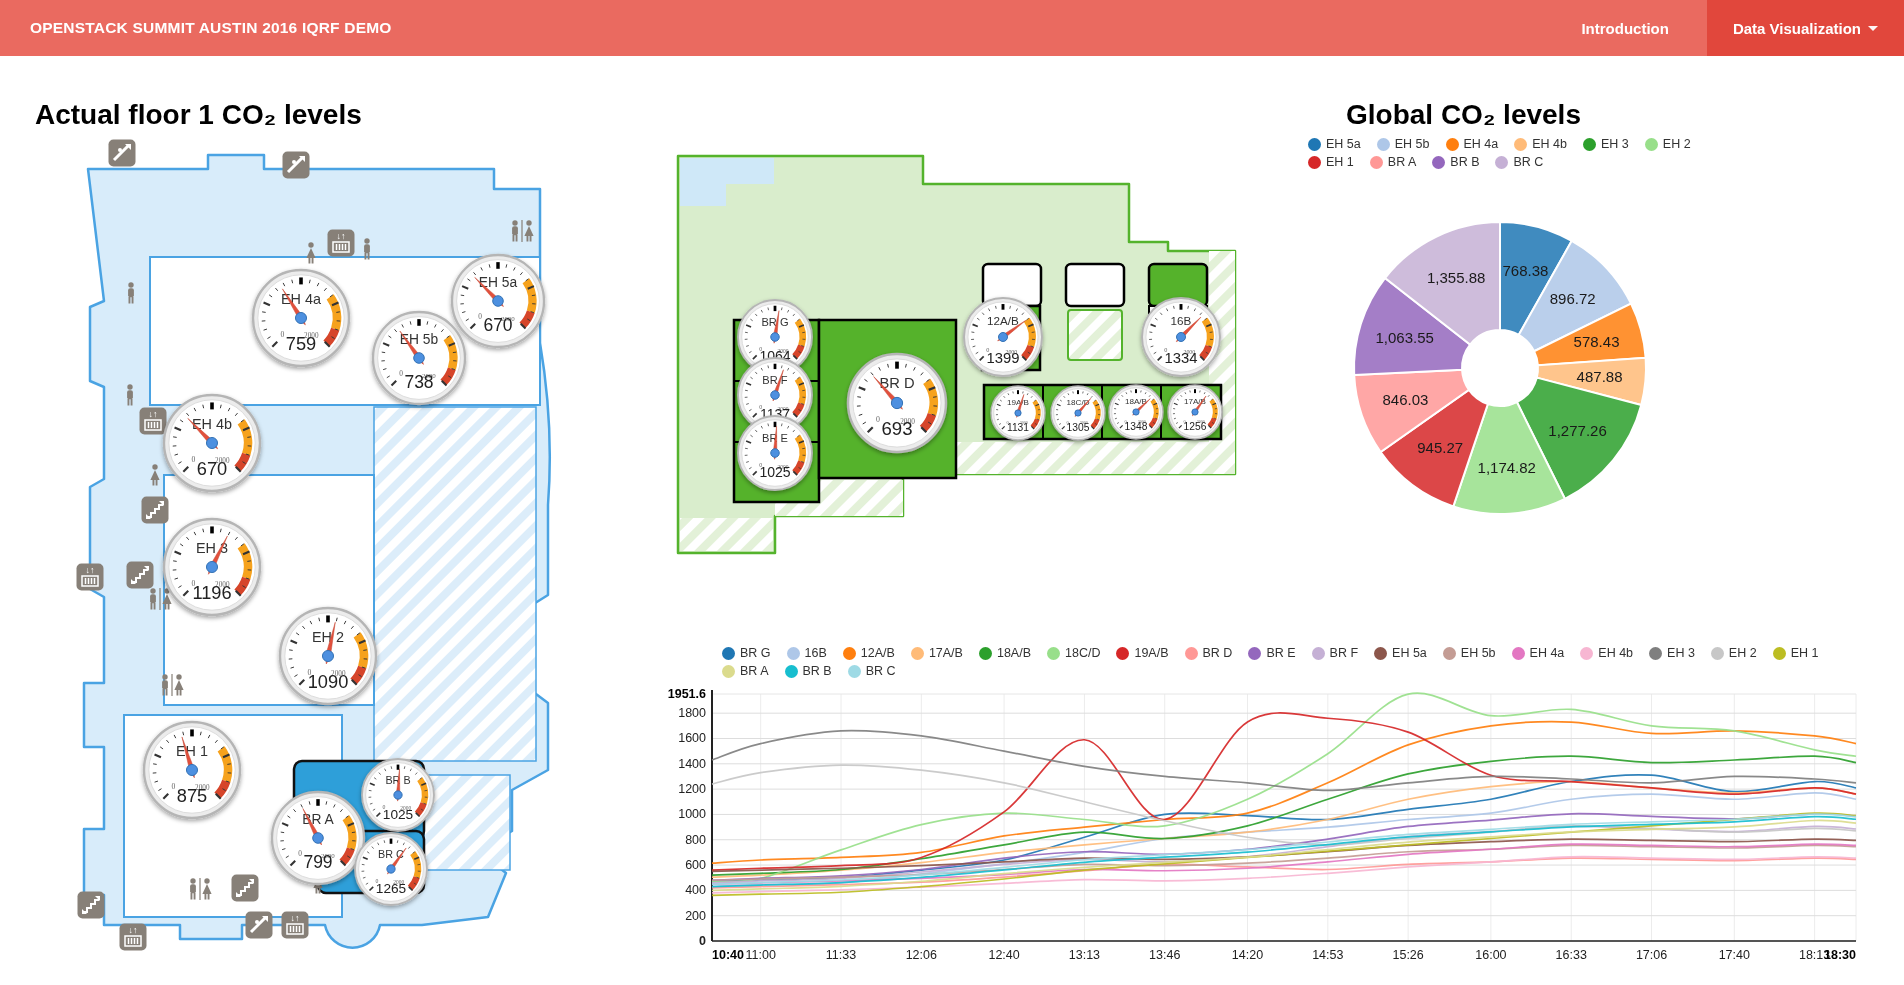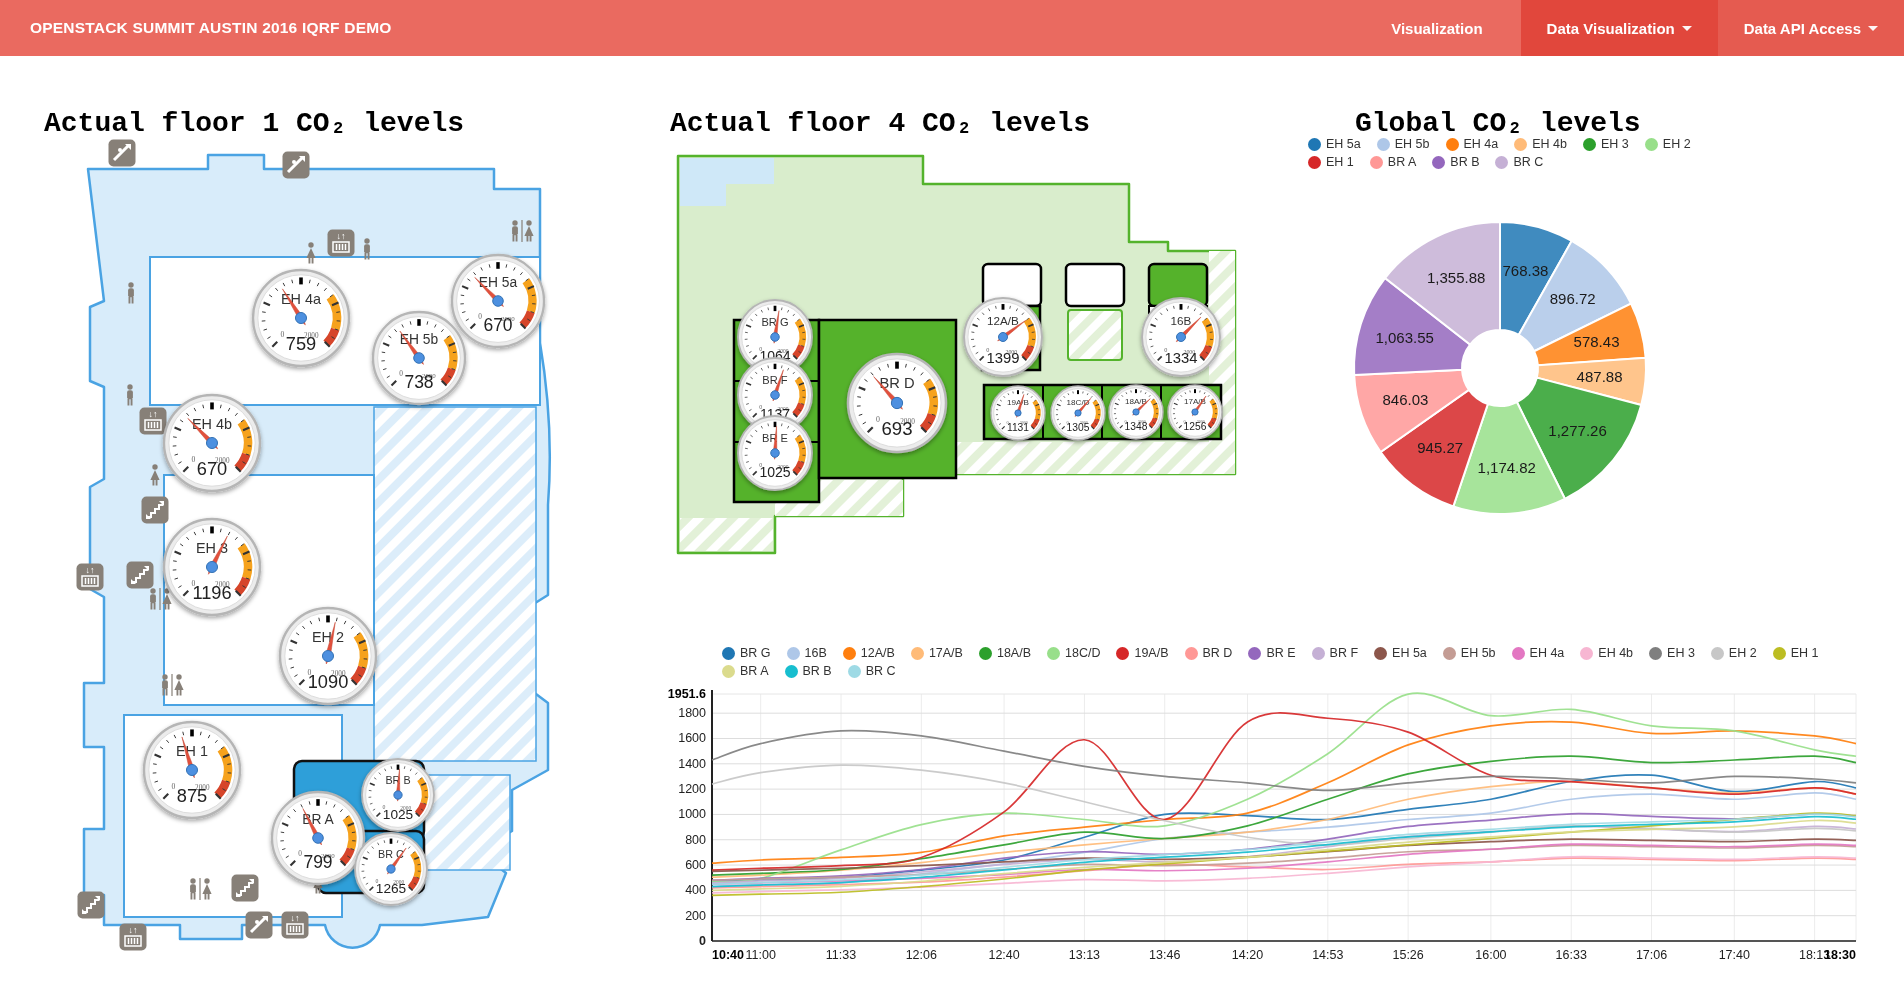--- a/index.html
+++ b/index.html
@@ -7,54 +7,49 @@
   .page { position:relative; width:1904px; height:985px; background:#fff; overflow:hidden; }
 
   .navbar { position:absolute; top:0; left:0; width:1904px; height:56px; background:#EA6A60; display:flex; align-items:stretch; }
   .brand { display:flex; align-items:center; margin-left:30px; color:#fff; font-weight:bold; font-size:15.5px; letter-spacing:.2px; }
   .nav-items { margin-left:auto; display:flex; align-items:stretch; list-style:none; margin-top:0; margin-bottom:0; padding:0; }
   .nav-item { display:flex; align-items:center; padding:0 26px; color:#fff; font-weight:bold; font-size:15px; cursor:pointer; }
   .nav-item.active { background:#E1473C;margin-left:12px; }
   .nav-item.shade { background:#E55B50; }
   .caret { display:inline-block; width:0; height:0; margin-left:7px; border-left:5px solid transparent; border-right:5px solid transparent; border-top:5px solid #fff; opacity:.95; }
 
-  h2.sec { position:absolute; margin:16px; font-size:28px; font-weight:700; color:#000; font-family:Liberation Mono, monospace; }
+  h2.sec { position:absolute; margin:7px; font-size:28px; font-weight:700; color:#000; font-family:Liberation Sans, sans-serif; }
 
   .abs { position:absolute; }
   .legend { display:flex; flex-wrap:wrap; align-content:flex-start; }
   .legend-item { display:flex; align-items:center; margin-right:16px; margin-bottom:4px; cursor:pointer; }
   .legend-chip { width:13px; height:13px; border-radius:50%; margin-right:5px; flex:none; }
   .legend-label { font-size:12.5px; color:#333; white-space:nowrap; }
   svg text { font-family:"Liberation Sans", sans-serif; }
   .gtxt { font-family:"Liberation Serif", serif; }
 </style>
 </head>
 <body>
 
 <div class="page">
 
   <nav class="navbar">
     <div class="brand">OPENSTACK SUMMIT AUSTIN 2016 IQRF DEMO</div>
     <ul class="nav-items">
       <li class="nav-item">
-          <span>Visualization</span>
+          <span>Introduction</span>
         </li>
       <li class="nav-item active">
           <span>Data Visualization</span>
-          <span class="caret"></span>
-        </li>
-      <li class="nav-item shade">
-          <span>Data API Access</span>
           <span class="caret"></span>
         </li>
     </ul>
   </nav>
 
   <h2 class="sec" style="left:28px; top:92px;">Actual floor 1 CO₂ levels</h2>
-  <h2 class="sec" style="left:654px; top:92px;">Actual floor 4 CO₂ levels</h2>
   <h2 class="sec" style="left:1339px; top:92px;">Global CO₂ levels</h2>
 
   <svg id="floor1-svg" class="abs" style="left:60px; top:125px;" width="520" height="840" viewBox="0 0 520 840">
       <defs>
         <pattern id="hatchB" width="16" height="16" patternUnits="userSpaceOnUse" patternTransform="rotate(45)">
           <rect width="16" height="16" fill="#dcedfa"></rect>
           <rect width="8" height="16" fill="#ffffff"></rect>
         </pattern>
         <filter id="hatchB-sh" x="-30%" y="-30%" width="160%" height="160%">
           <feDropShadow dx="0" dy="2" stdDeviation="2.2" flood-color="#000" flood-opacity="0.35"></feDropShadow>

